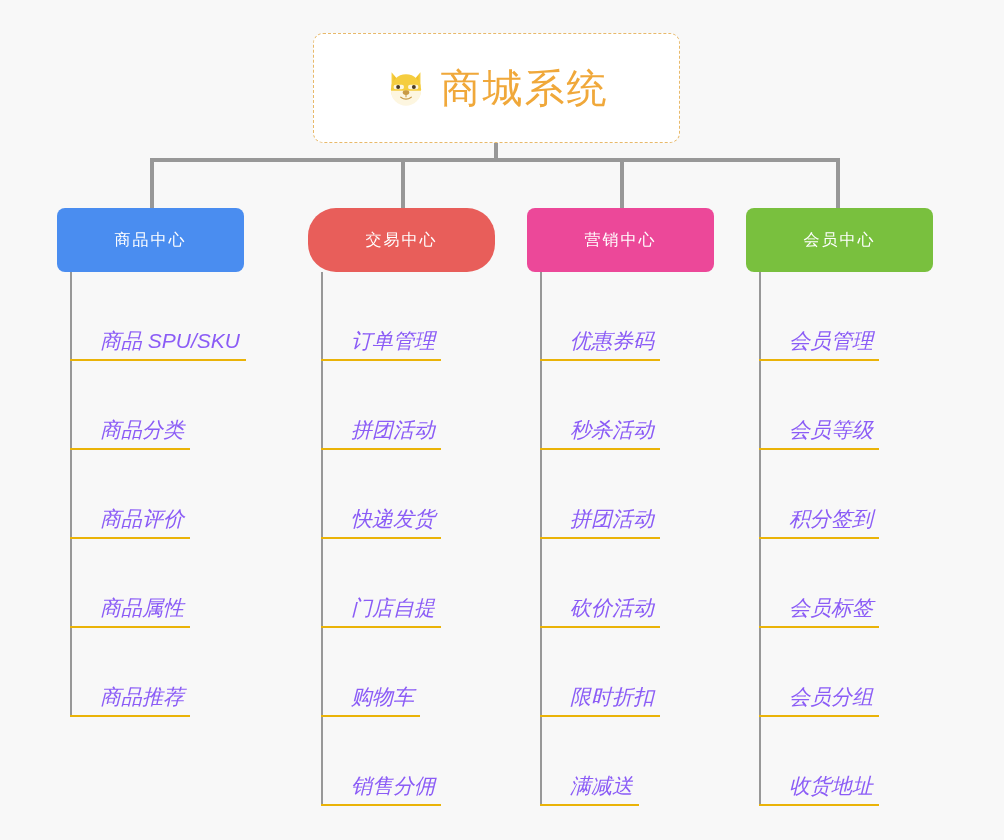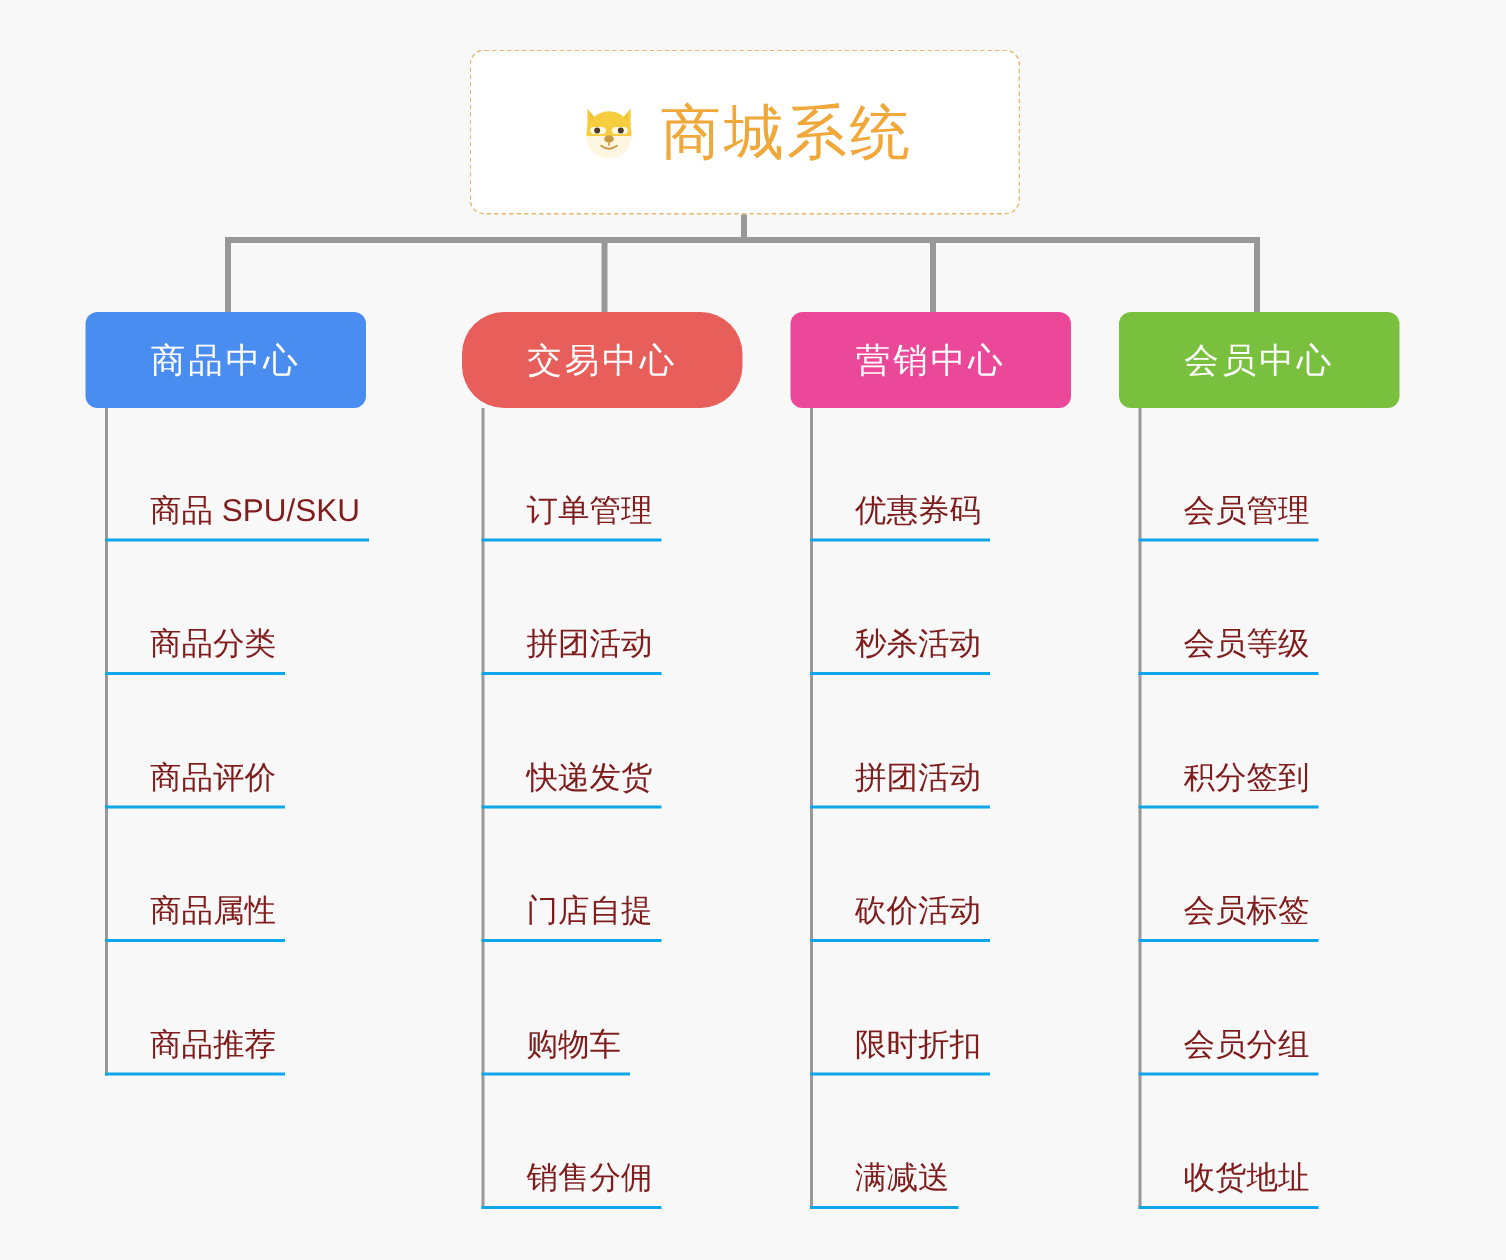--- a/index.html
+++ b/index.html
@@ -79,21 +79,21 @@
     top: 208px;
     width: 187px;
   }
   .cat-box {
     height: 64px;
     border-radius: 8px;
     display: flex;
     align-items: center;
     justify-content: center;
     color: #ffffff;
-    font-size: 23px;
+    font-size: 16px;
     letter-spacing: 2px;
     box-sizing: border-box;
   }
 
   .items {
     position: relative;
     margin-top: 0;
     padding-top: 0;
   }
   
@@ -110,25 +110,26 @@
     position: relative;
     height: 89px;
     box-sizing: border-box;
     display: flex;
     align-items: flex-end;
     padding-left: 13px;
   }
   .item-label {
     display: inline-block;
     font-size: 21px;
-    color: #7f1d1d;
+    color: #8b5cf6;
     padding: 0 6px 6px 30px;
-    border-bottom: 2px solid #0ea5e9;
+    border-bottom: 2px solid #eab308;
     white-space: nowrap;
     line-height: 1.2;
+    font-style: italic;
   }
 </style>
 </head>
 <body>
 
 <div id="diagram">
 
   <div class="root-node">
     <span class="root-icon">
       <svg width="42" height="42" viewBox="0 0 64 64" aria-hidden="true">

